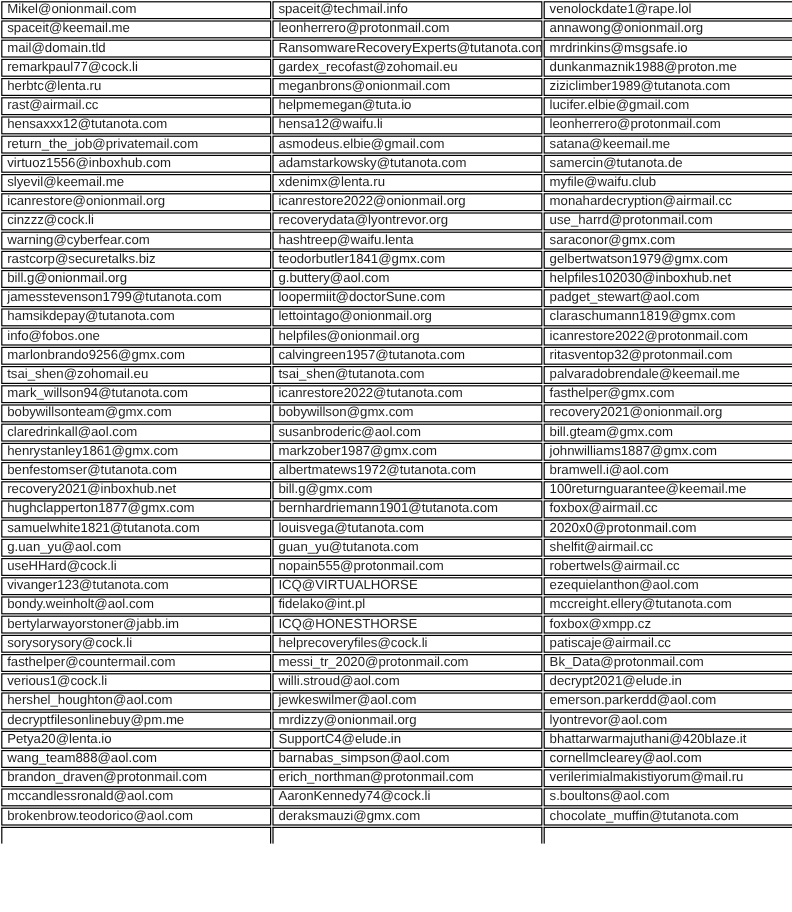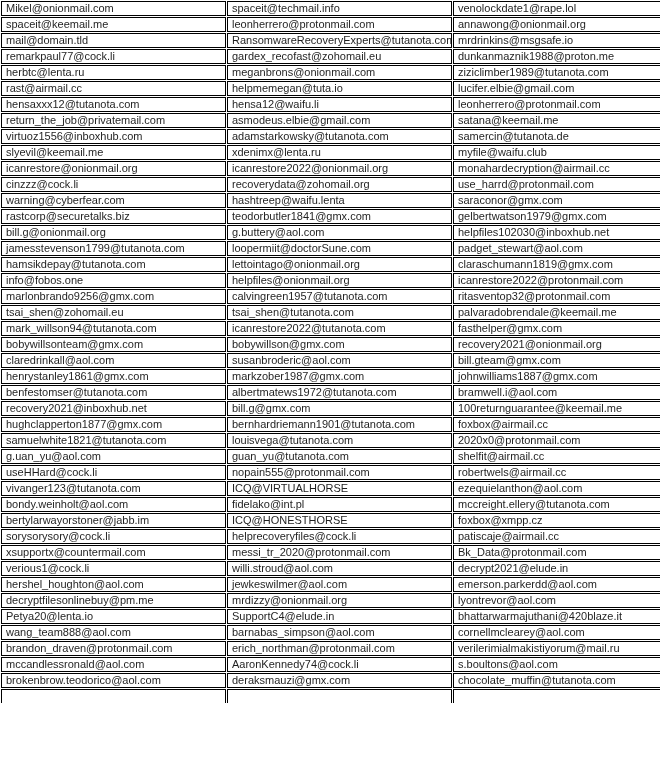--- a/index.html
+++ b/index.html
@@ -96,21 +96,21 @@
           <td>xdenimx@lenta.ru</td>
           <td>myfile@waifu.club</td>
         </tr>
         <tr>
           <td>icanrestore@onionmail.org</td>
           <td>icanrestore2022@onionmail.org</td>
           <td>monahardecryption@airmail.cc</td>
         </tr>
         <tr>
           <td>cinzzz@cock.li</td>
-          <td>recoverydata@zohomail.org</td>
+          <td>recoverydata@lyontrevor.org</td>
           <td>use_harrd@protonmail.com</td>
         </tr>
         <tr>
           <td>warning@cyberfear.com</td>
           <td>hashtreep@waifu.lenta</td>
           <td>saraconor@gmx.com</td>
         </tr>
         <tr>
           <td>rastcorp@securetalks.biz</td>
           <td>teodorbutler1841@gmx.com</td>
@@ -210,21 +210,21 @@
           <td>bertylarwayorstoner@jabb.im</td>
           <td>ICQ@HONESTHORSE</td>
           <td>foxbox@xmpp.cz</td>
         </tr>
         <tr>
           <td>sorysorysory@cock.li</td>
           <td>helprecoveryfiles@cock.li</td>
           <td>patiscaje@airmail.cc</td>
         </tr>
         <tr>
-          <td>xsupportx@countermail.com</td>
+          <td>fasthelper@countermail.com</td>
           <td>messi_tr_2020@protonmail.com</td>
           <td>Bk_Data@protonmail.com</td>
         </tr>
         <tr>
           <td>verious1@cock.li</td>
           <td>willi.stroud@aol.com</td>
           <td>decrypt2021@elude.in</td>
         </tr>
         <tr>
           <td>hershel_houghton@aol.com</td>

